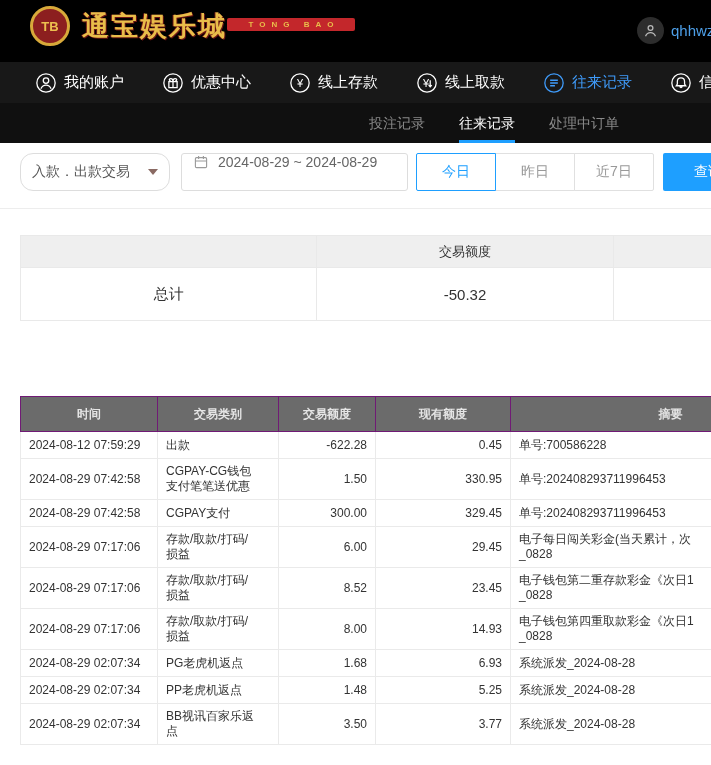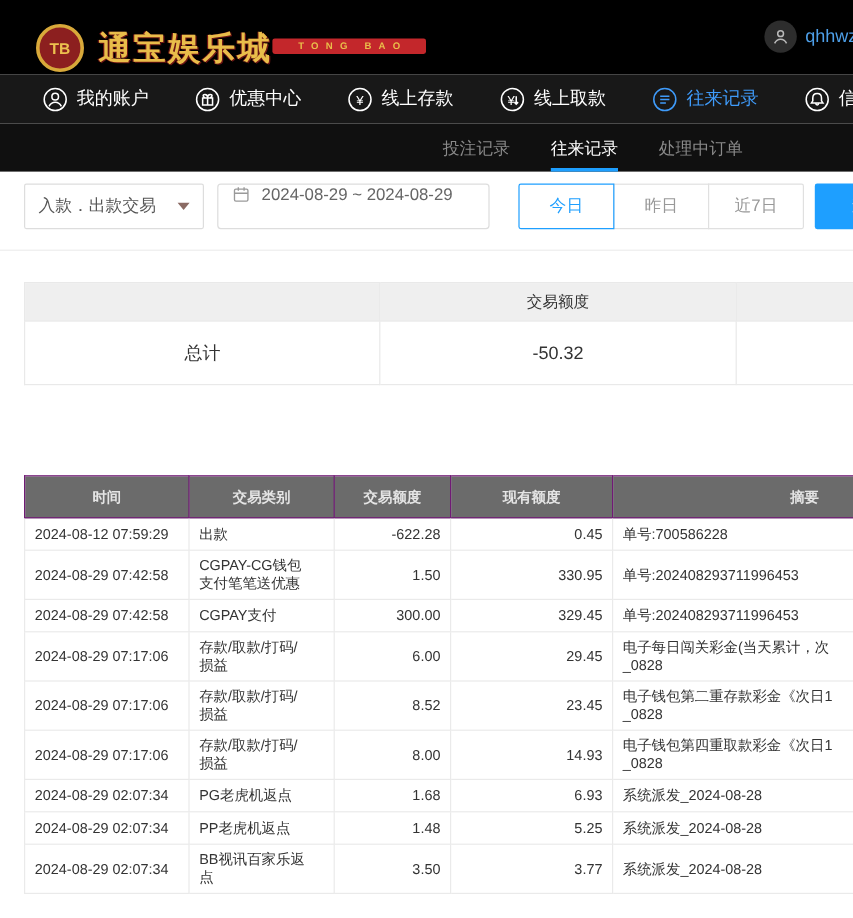--- a/index.html
+++ b/index.html
@@ -1,21 +1,21 @@
 <!DOCTYPE html>
 <html><head>
 <meta charset="utf-8">
 <style>
   * { margin:0; padding:0; box-sizing:border-box; }
   body { background:#fff; font-family:"Liberation Sans", sans-serif; }
   .viewport { position:relative; width:711px; height:765px; overflow:hidden; background:#fff; }
 
   
   .topbar { height:62px; background:#000; position:relative; }
-  .logo { position:absolute; left:30px; top:20px; display:flex; align-items:center; cursor:pointer; }
+  .logo { position:absolute; left:30px; top:6px; display:flex; align-items:center; cursor:pointer; }
   .coin { width:40px; height:40px; border-radius:50%; border:3px solid #d8a93a; background:#8c1f1f;
           color:#ecc04f; display:flex; align-items:center; justify-content:center;
           font-size:13px; font-weight:700; }
   .logo-text { margin-left:12px; display:flex; flex-direction:row; align-items:center; }
   .logo-cn { font-size:27px; font-weight:700; color:#e9bd4a; letter-spacing:2px;
              text-shadow:1px 1px 0 #6d1414, -1px 0 0 #6d1414; line-height:30px; white-space:nowrap; }
   .ribbon { margin-top:-3px; width:128px; height:13px; line-height:13px; background:#c3272b;
             color:#e9bd4a; font-size:8px; font-weight:700; letter-spacing:6px; text-align:center;
             border-radius:2px; padding-left:6px; }
   .user { position:absolute; left:637px; top:17px; display:flex; align-items:center; gap:7px;
@@ -37,30 +37,30 @@
   .subnav-item { color:#8a8a8a; font-size:14px; height:40px; line-height:40px;
                  position:relative; cursor:pointer; white-space:nowrap; }
   .subnav-item.active { color:#fff; }
   .subnav-item.active::after { content:""; position:absolute; left:0; right:0; bottom:0;
                                height:3px; background:#1E9FFF; }
 
   
   .content { width:911px; padding:10px 0 0 20px; }
 
   .filters { display:flex; align-items:center; height:38px; }
-  .select-box { width:150px; height:38px; border:1px solid #ddd; border-radius:2px; background:#fff;
+  .select-box { width:150px; height:38px; border:1px solid #ddd; border-radius:13px; background:#fff;
                 display:flex; align-items:center; justify-content:space-between; padding:12px 11px;
                 color:#555; font-size:14px; cursor:pointer; }
   .caret { width:0; height:0; border-left:5px solid transparent; border-right:5px solid transparent;
            border-top:6px solid #8a6a63; }
   .date-box { margin-left:11px; width:227px; height:38px; border:1px solid #ddd; border-radius:3px;
               display:flex; gap:9px; padding:0 11px; color:#666; font-size:14px;
               background:#fff; cursor:text; }
   .cal-icon { color:#9a9a9a; width:16px; height:16px; flex:0 0 auto; }
-  .quick { display:flex; margin-left:24px; }
+  .quick { display:flex; margin-left:8px; }
   .quick button { width:80px; height:38px; background:#fff; border:1px solid #e0e0e0; color:#999;
                   font-size:14px; margin-left:-1px; cursor:pointer; font-family:inherit; }
   .quick button:first-child { margin-left:0; border-radius:2px 0 0 2px; }
   .quick button:last-child { border-radius:0 2px 2px 0; }
   .quick button.active { color:#1E9FFF; border-color:#1E9FFF; position:relative; z-index:1; }
   .search-btn { margin-left:9px; width:90px; height:38px; background:#1E9FFF; border:none;
                 color:#fff; font-size:14px; border-radius:2px; cursor:pointer; font-family:inherit; }
 
   .divider { border:none; border-top:1px solid #ededed; width:911px; margin:17px 0 0 -20px; }
 

